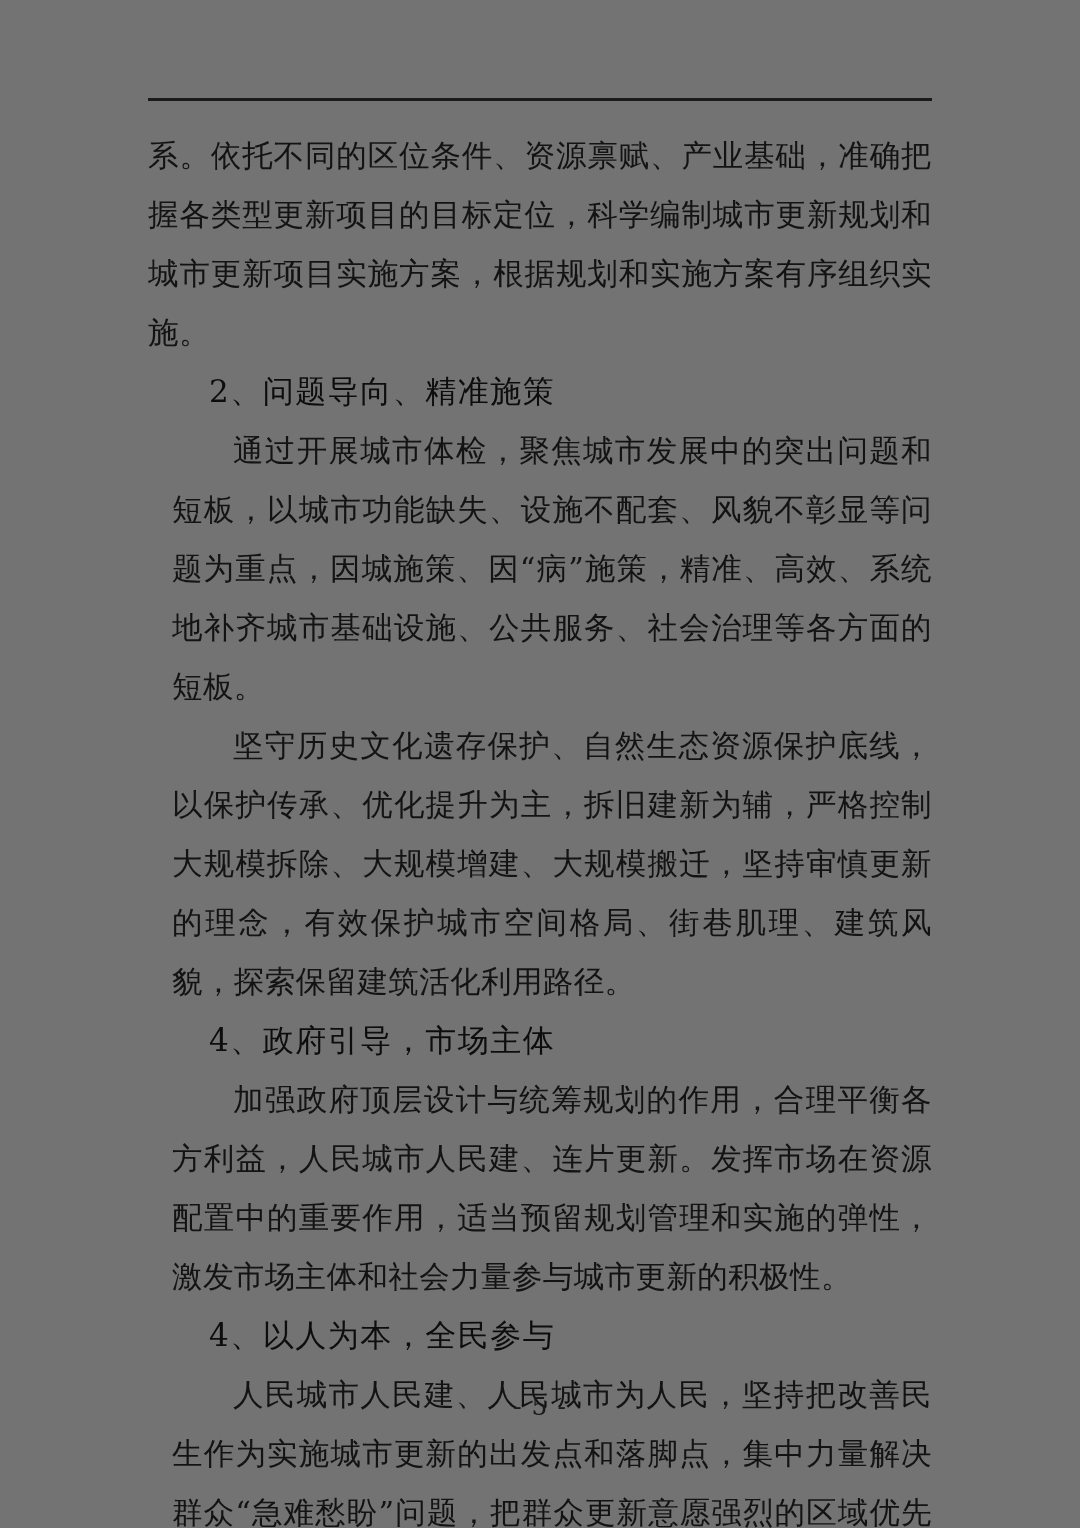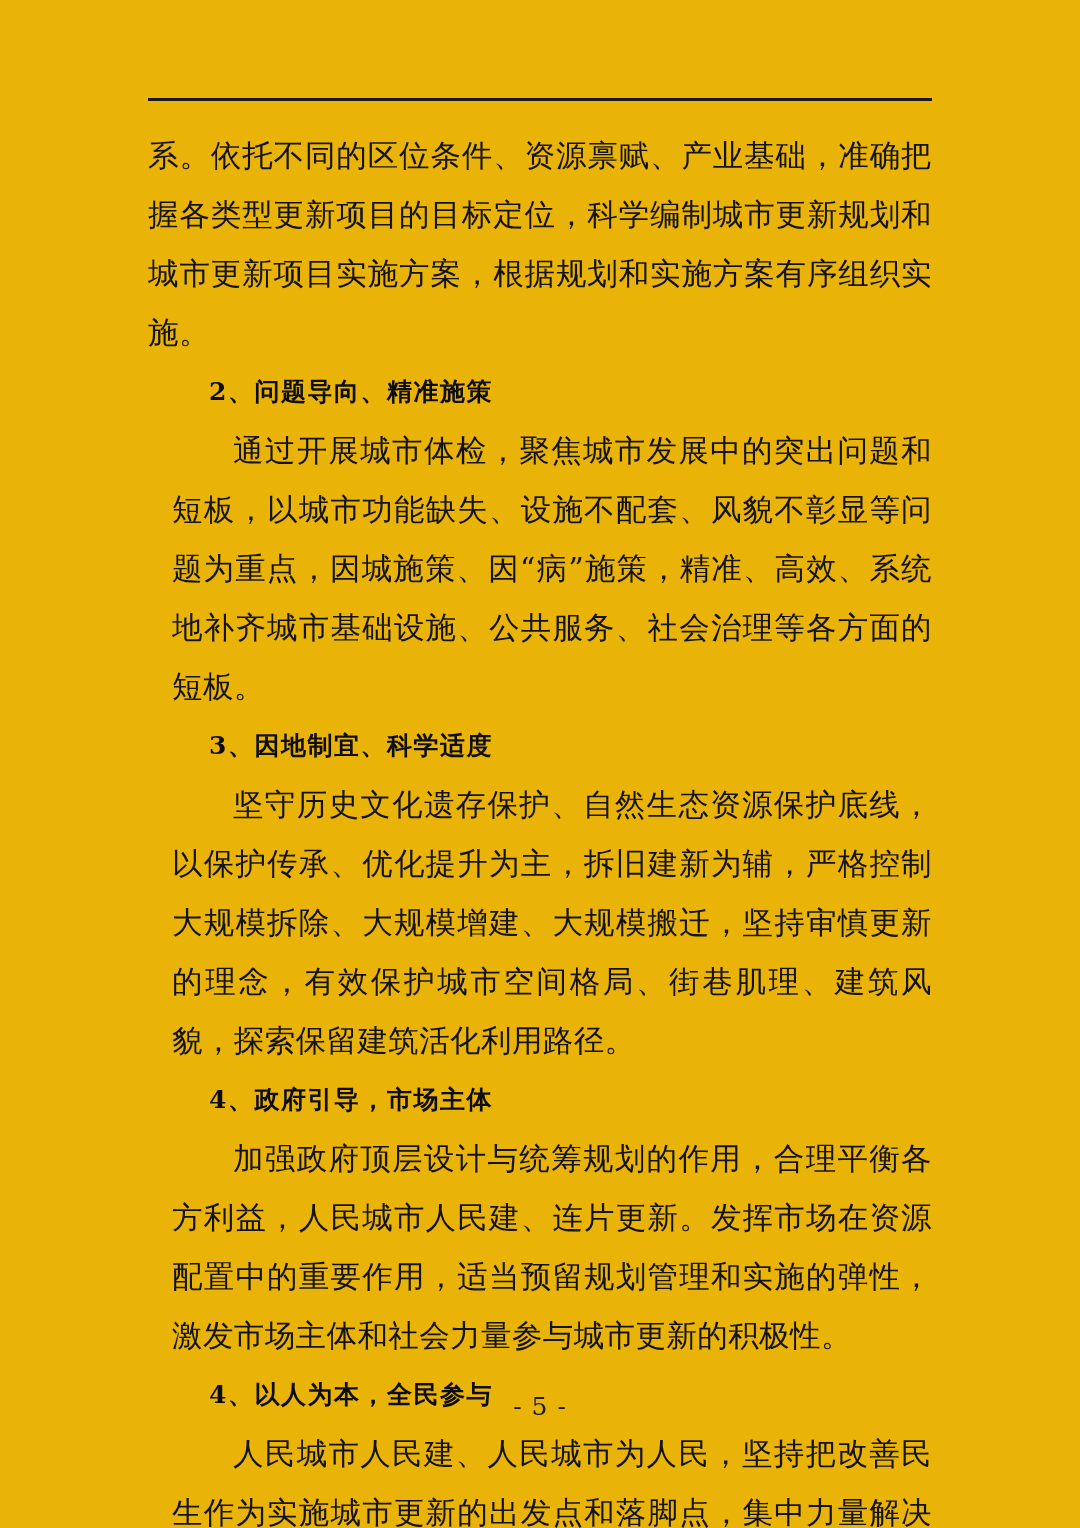--- a/index.html
+++ b/index.html
@@ -14,21 +14,21 @@
     font-family: "DejaVu Serif", "Liberation Serif", serif;
     color: #111111;
     overflow: hidden;
   }
   .page {
     position: absolute;
     left: 0;
     top: 0;
     width: 1080px;
     height: 1528px;
-    background: #eab308;
+    background: #737373;
   }
   .header-rule {
     position: absolute;
     left: 148px;
     top: 98px;
     width: 784px;
     height: 3px;
     background: #1a1a1a;
   }
   .content {
@@ -45,23 +45,23 @@
     text-justify: inter-ideograph;
     letter-spacing: 0.4px;
     color: #131313;
   }
   p.body-text.indent {
     text-indent: 61px;
     margin-left: 24px;
   }
   h2.section-heading {
     margin: 0;
-    font-size: 25px;
+    font-size: 31px;
     line-height: 59px;
-    font-weight: bold;
+    font-weight: normal;
     text-indent: 61px;
     letter-spacing: 1.5px;
     color: #0d0d0d;
     font-family: "DejaVu Serif", "Liberation Serif", serif;
   }
   .page-number {
     position: absolute;
     left: 0;
     top: 1392px;
     width: 1080px;
@@ -79,21 +79,20 @@
   <div class="header-rule"></div>
 
   <div class="content">
 
     <p class="body-text">系。依托不同的区位条件、资源禀赋、产业基础，准确把握各类型更新项目的目标定位，科学编制城市更新规划和城市更新项目实施方案，根据规划和实施方案有序组织实施。</p>
 
     <h2 class="section-heading">2、问题导向、精准施策</h2>
 
     <p class="body-text indent">通过开展城市体检，聚焦城市发展中的突出问题和短板，以城市功能缺失、设施不配套、风貌不彰显等问题为重点，因城施策、因“病”施策，精准、高效、系统地补齐城市基础设施、公共服务、社会治理等各方面的短板。</p>
 
-    <h2 class="section-heading">3、因地制宜、科学适度</h2>
 
     <p class="body-text indent">坚守历史文化遗存保护、自然生态资源保护底线，以保护传承、优化提升为主，拆旧建新为辅，严格控制大规模拆除、大规模增建、大规模搬迁，坚持审慎更新的理念，有效保护城市空间格局、街巷肌理、建筑风貌，探索保留建筑活化利用路径。</p>
 
     <h2 class="section-heading">4、政府引导，市场主体</h2>
 
     <p class="body-text indent">加强政府顶层设计与统筹规划的作用，合理平衡各方利益，人民城市人民建、连片更新。发挥市场在资源配置中的重要作用，适当预留规划管理和实施的弹性，激发市场主体和社会力量参与城市更新的积极性。</p>
 
     <h2 class="section-heading">4、以人为本，全民参与</h2>
 
     <p class="body-text indent">人民城市人民建、人民城市为人民，坚持把改善民生作为实施城市更新的出发点和落脚点，集中力量解决群众“急难愁盼”问题，把群众更新意愿强烈的区域优先纳入更新计划。全面激发群众积极性、主动性、创造性，在城市更新中深入开展美好环境与幸福生活</p>

